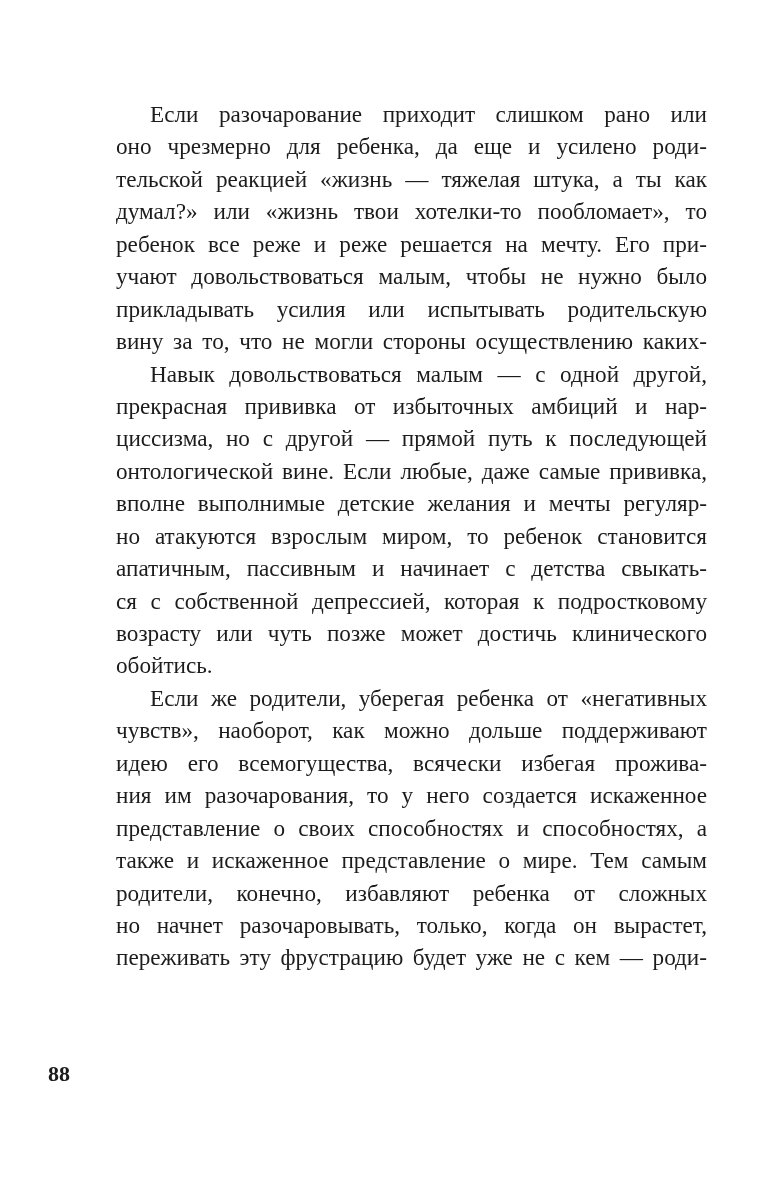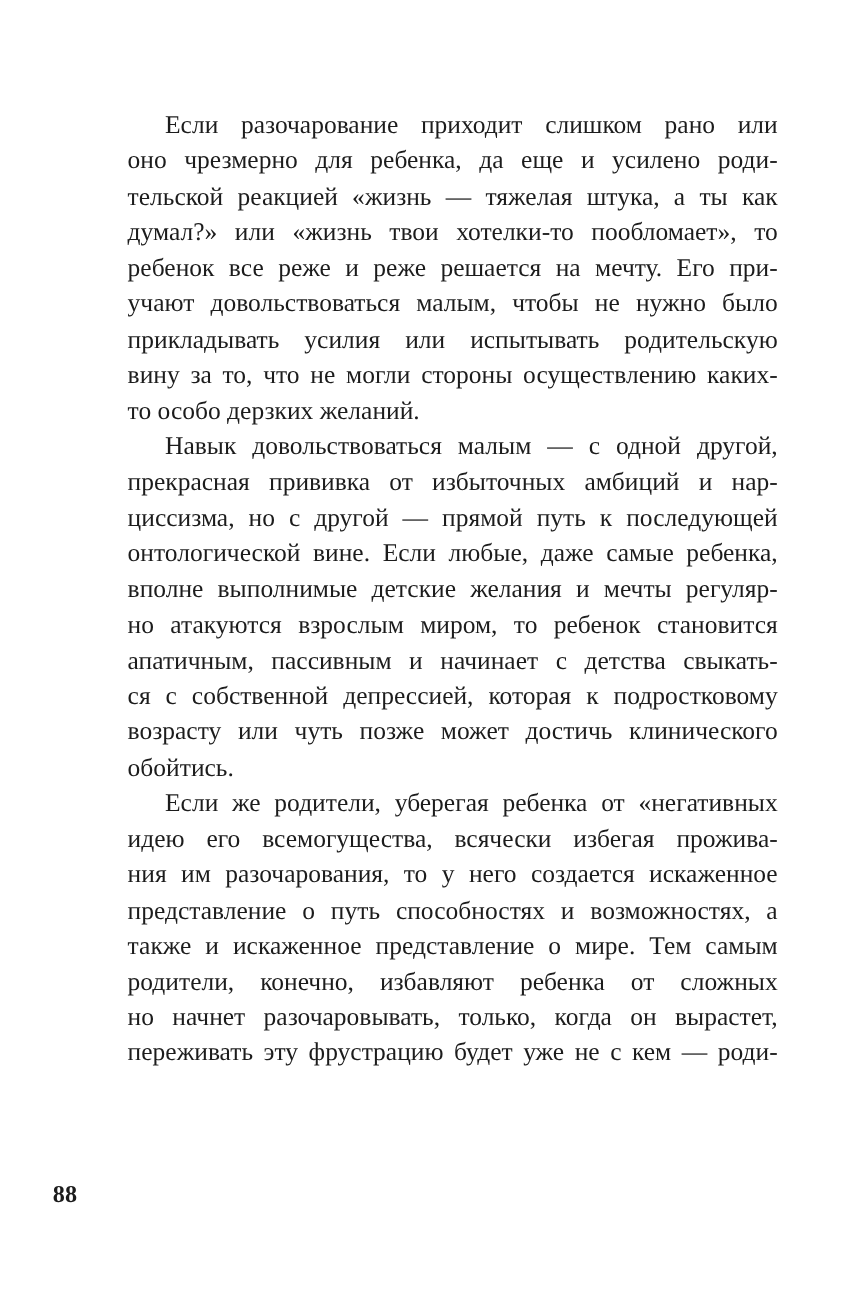--- a/index.html
+++ b/index.html
@@ -38,58 +38,57 @@
       padding-left: 34px;
     }
     .page-number {
       position: absolute;
       left: 48px;
       top: 1061px;
       font-family: "Liberation Serif", "DejaVu Serif", serif;
       font-weight: bold;
       font-size: 22px;
       color: #1c1c1c;
-      margin-top: 12px;
     }
   </style>
 </head>
 <body>
 
 <div class="page-text">
 
   <div>
     <span class="line indent">Если разочарование приходит слишком рано или</span>
     <span class="line">оно чрезмерно для ребенка, да еще и усилено роди-</span>
     <span class="line">тельской реакцией «жизнь — тяжелая штука, а ты как</span>
     <span class="line">думал?» или «жизнь твои хотелки-то пообломает», то</span>
     <span class="line">ребенок все реже и реже решается на мечту. Его при-</span>
     <span class="line">учают довольствоваться малым, чтобы не нужно было</span>
     <span class="line">прикладывать усилия или испытывать родительскую</span>
     <span class="line">вину за то, что не могли стороны осуществлению каких-</span>
-    <span class="line last">то особо дерзких желаний.</span>
   </div>
 
   <div>
     <span class="line indent">Навык довольствоваться малым — с одной другой,</span>
     <span class="line">прекрасная прививка от избыточных амбиций и нар-</span>
     <span class="line">циссизма, но с другой — прямой путь к последующей</span>
-    <span class="line">онтологической вине. Если любые, даже самые ребенка,</span>
+    <span class="line">онтологической вине. Если любые, даже самые прививка,</span>
     <span class="line">вполне выполнимые детские желания и мечты регуляр-</span>
     <span class="line">но атакуются взрослым миром, то ребенок становится</span>
     <span class="line">апатичным, пассивным и начинает с детства свыкать-</span>
     <span class="line">ся с собственной депрессией, которая к подростковому</span>
     <span class="line">возрасту или чуть позже может достичь клинического</span>
     <span class="line last">обойтись.</span>
   </div>
 
   <div>
     <span class="line indent">Если же родители, уберегая ребенка от «негативных</span>
+    <span class="line">чувств», наоборот, как можно дольше поддерживают</span>
     <span class="line">идею его всемогущества, всячески избегая прожива-</span>
     <span class="line">ния им разочарования, то у него создается искаженное</span>
-    <span class="line">представление о путь способностях и возможностях, а</span>
+    <span class="line">представление о своих способностях и способностях, а</span>
     <span class="line">также и искаженное представление о мире. Тем самым</span>
     <span class="line">родители, конечно, избавляют ребенка от сложных</span>
     <span class="line">но начнет разочаровывать, только, когда он вырастет,</span>
     <span class="line">переживать эту фрустрацию будет уже не с кем — роди-</span>
   </div>
 </div>
 
 <div class="page-number">88</div>
 
 </body></html>

